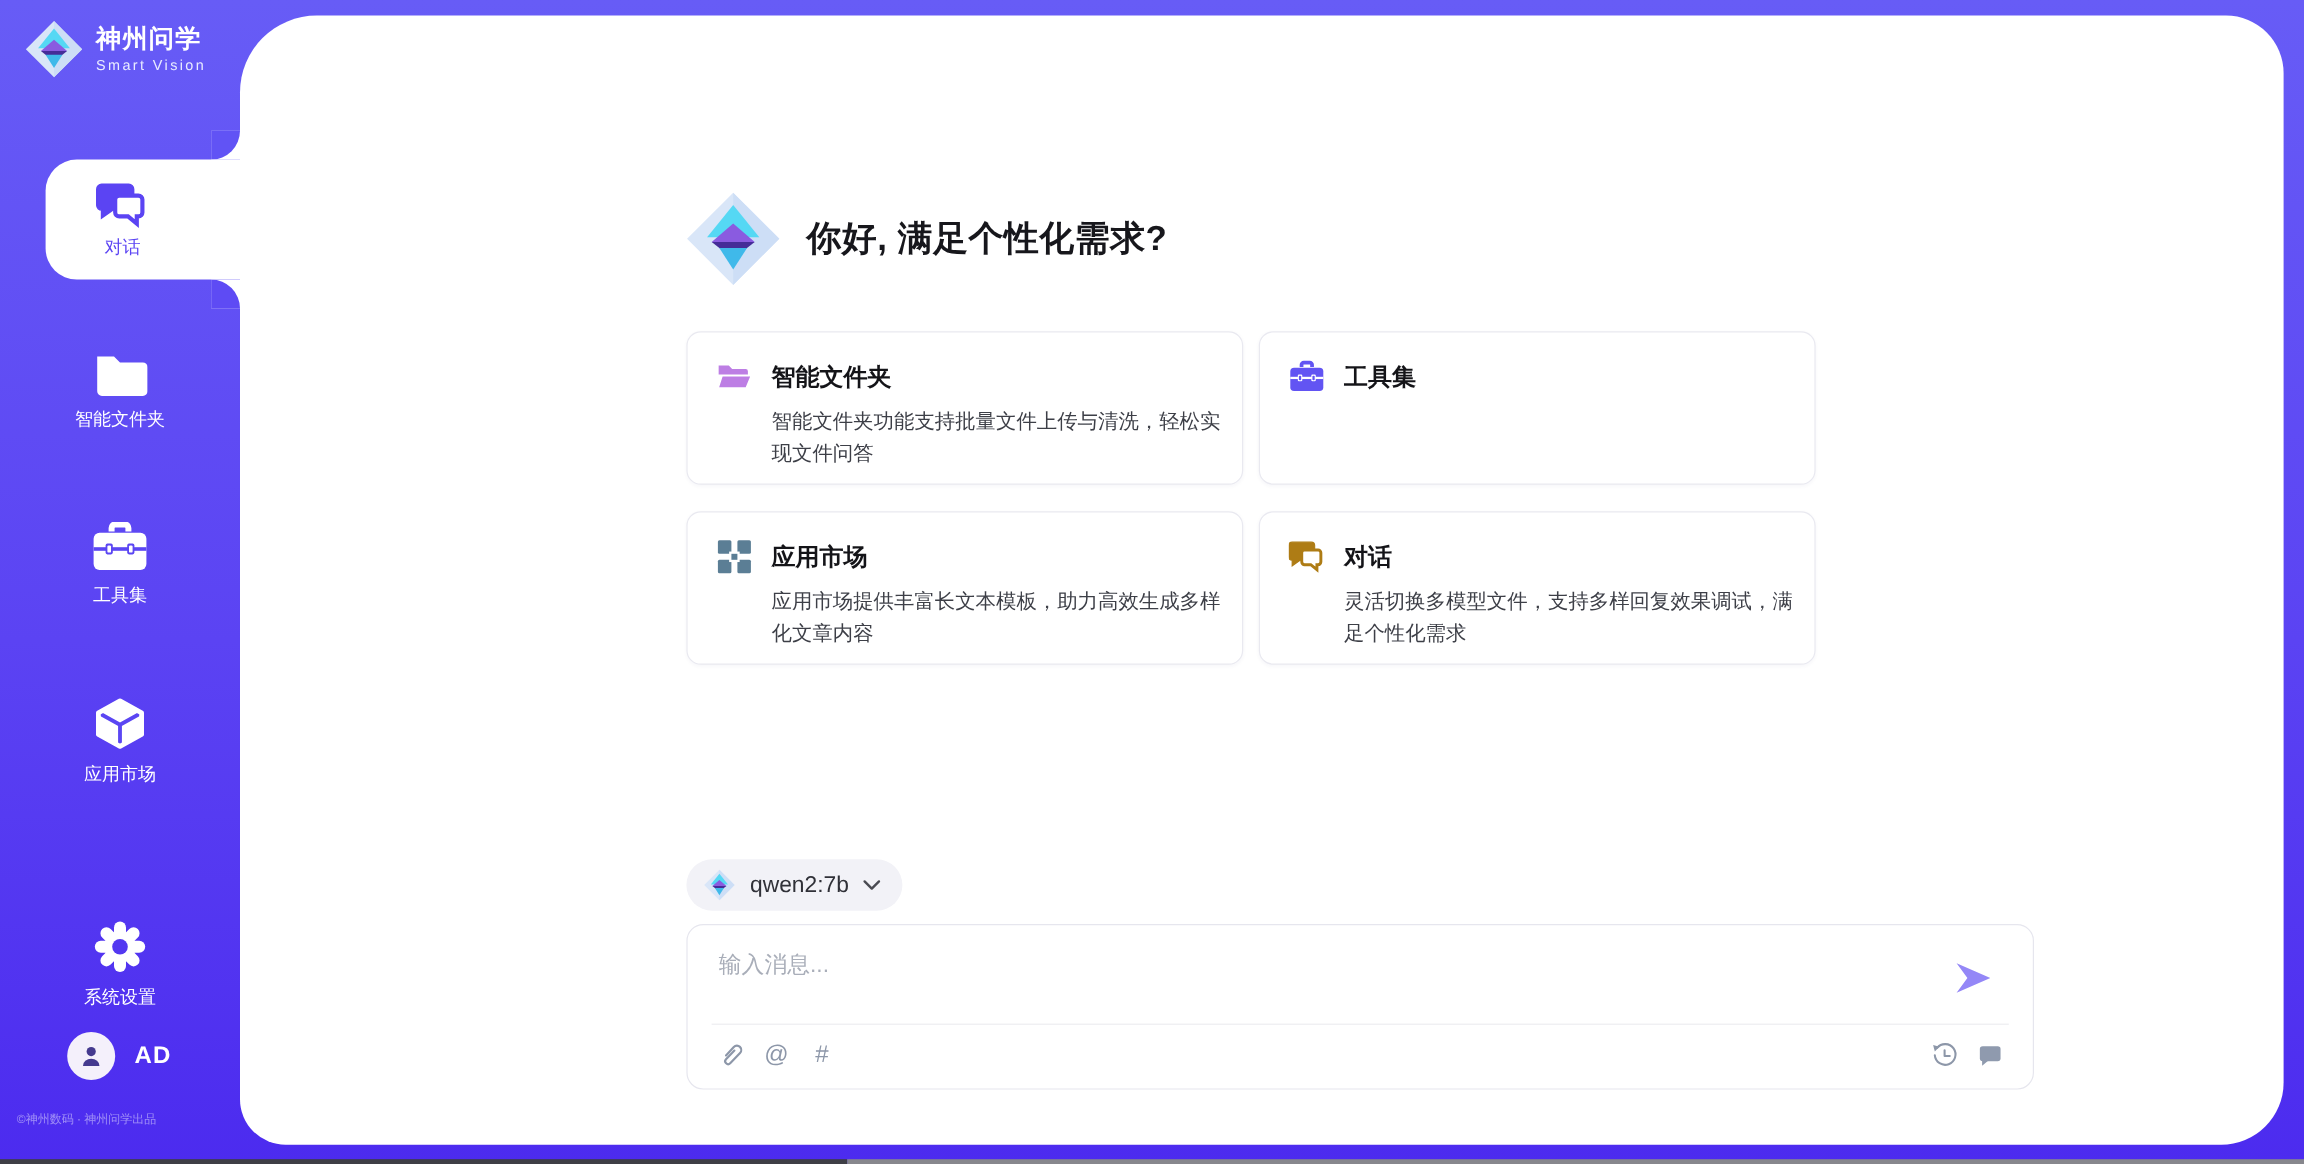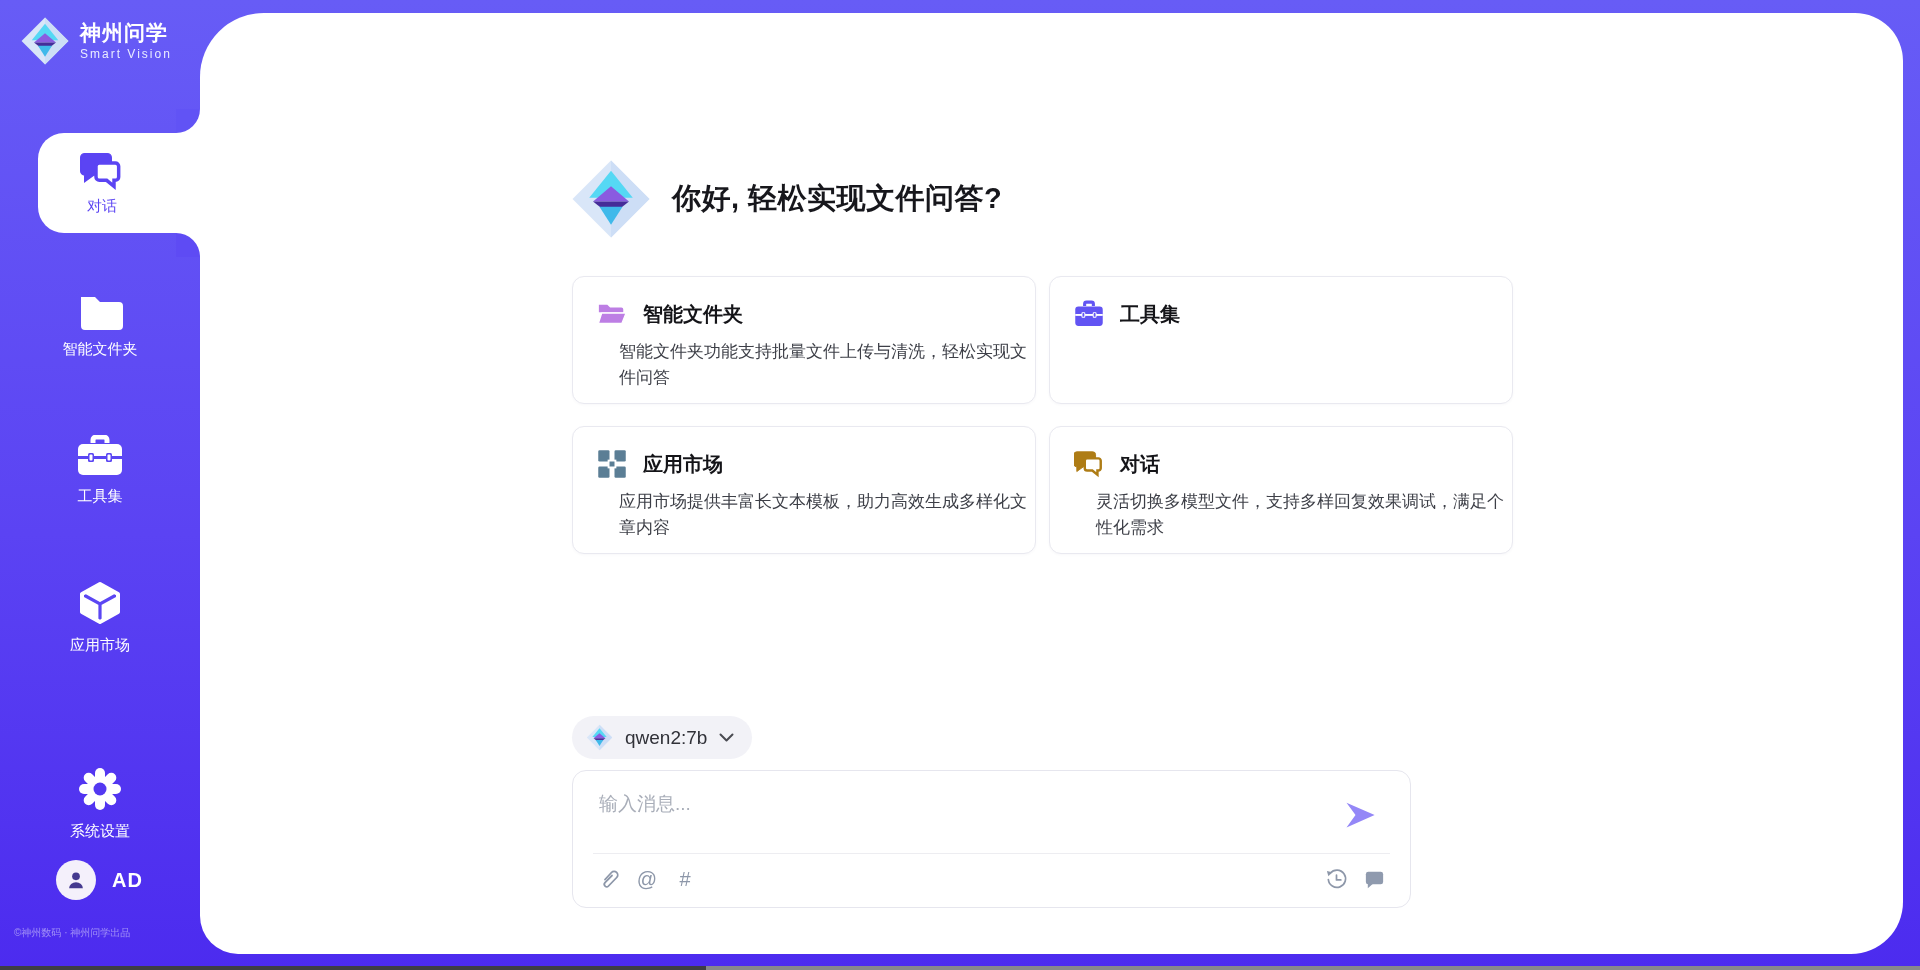--- a/index.html
+++ b/index.html
@@ -50,31 +50,31 @@
     display:grid;grid-template-columns:464px 464px;grid-auto-rows:128px;
     column-gap:13px;row-gap:22px;
   }
   .card{
     background:#fff;border:1px solid #e9e9f0;border-radius:12px;box-sizing:border-box;
     padding:22px 8px 0 24px;cursor:pointer;box-shadow:0 1px 3px rgba(40,40,80,0.03);
   }
   .card-head{display:flex;align-items:center;gap:16px;}
   .card-head .cicon{width:30px;height:30px;flex:0 0 30px;}
   .card-title{font-size:20px;font-weight:700;color:#141418;}
-  .card-desc{margin-top:10px;margin-left:22px;font-size:17px;color:#3d3f47;line-height:1.5;}
+  .card-desc{margin-top:10px;margin-left:46px;font-size:17px;color:#3d3f47;line-height:1.5;}
   
   .model-pill{
     position:absolute;left:572px;top:716px;height:43px;padding:0 18px 0 14px;
     background:#f2f2f7;border-radius:22px;display:inline-flex;align-items:center;gap:12px;cursor:pointer;
   }
   .model-pill .logo{width:27px;height:27px;}
   .model-name{font-size:19px;color:#303138;font-weight:500;}
   
   .composer{
-    position:absolute;left:572px;top:770px;width:839px;height:138px;box-sizing:border-box;
+    position:absolute;left:572px;top:770px;width:1123px;height:138px;box-sizing:border-box;
     background:#fff;border:1.5px solid #e6e6ee;border-radius:14px;
   }
   .composer textarea{
     position:absolute;left:24px;top:18px;width:840px;height:55px;border:none;outline:none;resize:none;
     font-family:inherit;font-size:19px;color:#30323a;background:transparent;
   }
   .composer textarea::placeholder{color:#a9aeb9;}
   .send-btn{position:absolute;right:32px;top:26px;width:36px;height:36px;border:none;background:none;padding:0;cursor:pointer;}
   .comp-divider{position:absolute;left:20px;right:20px;top:82px;height:1px;background:#ededf1;}
   .comp-toolbar{position:absolute;left:24px;right:24px;top:96px;display:flex;align-items:center;}
@@ -188,21 +188,21 @@
 
     <div class="side-footer">©神州数码 · 神州问学出品</div>
   </aside>
 
   <main class="panel"></main>
 
   <div class="greeting">
     <svg class="logo" viewBox="0 0 64 64">
         <use href="#logo-diamond"></use>
       </svg>
-    <h1>你好, 轻松实现文件问答?</h1>
+    <h1>你好, 满足个性化需求?</h1>
   </div>
 
   <div class="cards">
 
     <div class="card">
       <div class="card-head">
         <svg class="cicon" viewBox="0 0 32 28">
           <path d="M2 4 h9 l3 3 h12 a2 2 0 0 1 2 2 v3 H2 z" fill="#bd7ee4"></path>
           <path d="M5 13 h26 l-4.5 11 H1.5 z" fill="#bd7ee4" stroke="#ffffff" stroke-width="1.4"></path>
         </svg>

